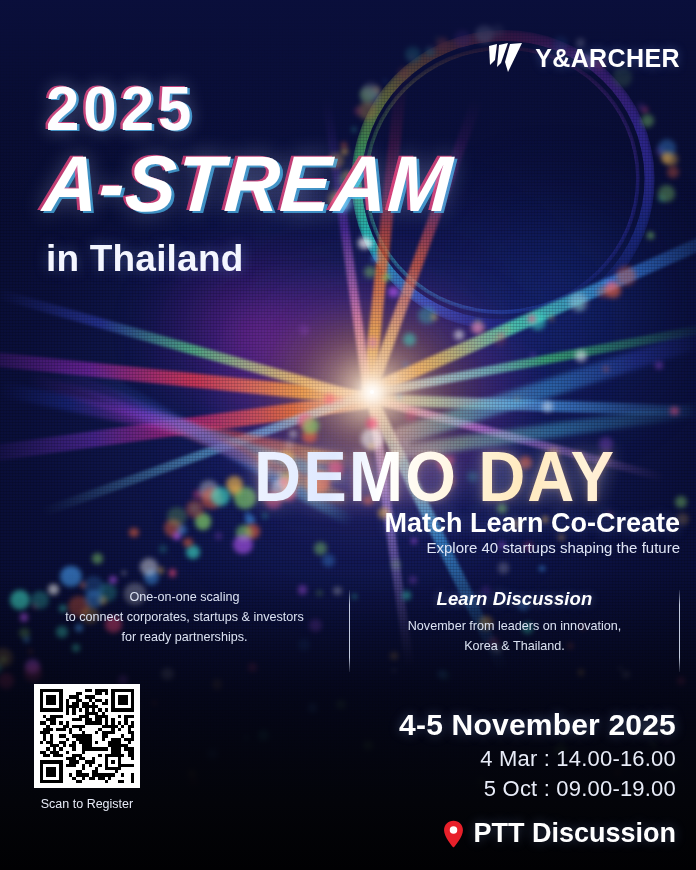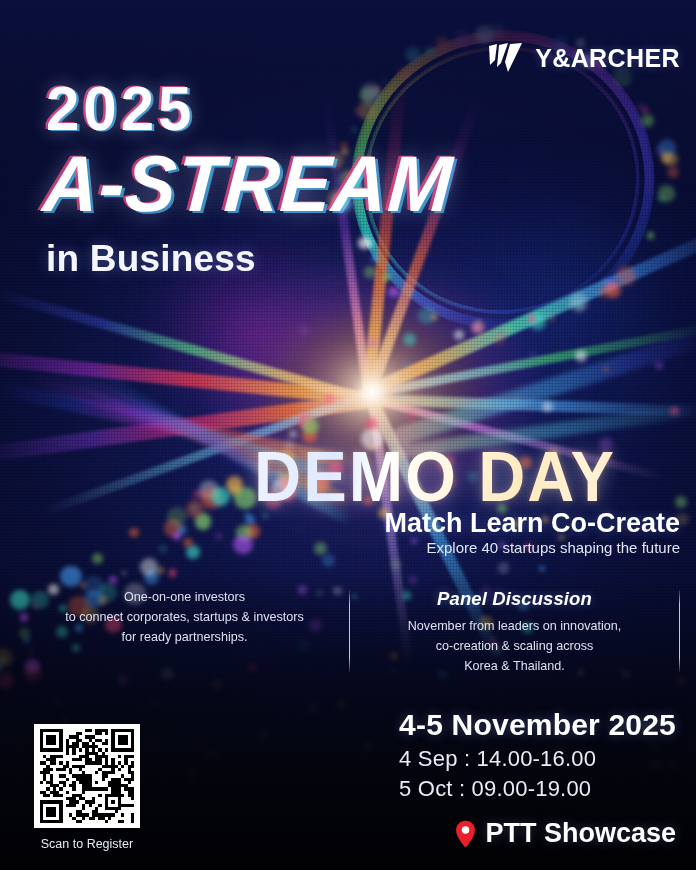--- a/index.html
+++ b/index.html
@@ -274,33 +274,33 @@
     font-family:"Liberation Sans", sans-serif;
     letter-spacing:.1px; margin-bottom:7px;
     text-shadow:0 0 10px rgba(150,180,255,.4);
   }
   .col-line{
     font-size:12.6px; color:#dbe2f2; line-height:1.58;
     font-family:"Liberation Sans", sans-serif;
   }
 
   
-  .qr-wrap{ position:absolute; left:34px; top:684px;margin-top:40px; }
+  .qr-wrap{ position:absolute; left:34px; top:684px; }
   .qr{
     width:106px; height:104px; background:#ffffff; padding:5px;
     display:block;
   }
   .qr svg{ display:block; width:100%; height:100%; }
   .qr-caption{
     margin-top:9px; width:106px; text-align:center;
     font-size:12.5px; color:#e6eaf6; font-family:"Liberation Sans", sans-serif;
   }
 
   
-  .date-block{ position:absolute; right:20px; top:708px; }
+  .date-block{ position:absolute; right:20px; top:708px; text-align:right; }
   .date-main{
     font-size:30px; font-weight:700; color:#ffffff; letter-spacing:.2px;
     font-family:"Liberation Sans", sans-serif;
     text-shadow:0 0 12px rgba(150,180,255,.35);
   }
   .date-line{
     margin-top:4px; font-size:22px; color:#e8ecf8; font-weight:400;
     font-family:"Liberation Sans", sans-serif;
     letter-spacing:.2px;
   }
@@ -611,61 +611,60 @@
         <path d="M1 3 L9 1 L7 17 L2 22 Z" fill="#ffffff"></path>
         <path d="M11 2 L20 0 L13 20 L9 24 Z" fill="#ffffff"></path>
         <path d="M22 1 L34 0 L20 29 L17 19 Z" fill="#ffffff"></path>
       </svg>
       <div class="logo-text">Y&amp;ARCHER</div>
     </div>
 
     <div class="title-block">
       <div class="t-2025">2025</div>
       <div class="t-astream">A-STREAM</div>
-      <div class="t-thailand">in Business</div>
+      <div class="t-thailand">in Thailand</div>
     </div>
 
     <div class="demo-day">DEMO DAY</div>
     <div class="tagline">Match Learn Co-Create</div>
     <div class="subtagline">Explore 40 startups shaping the future</div>
 
     <div class="cols">
       <div class="col">
-        <div class="col-line">One-on-one investors</div>
+        <div class="col-line">One-on-one scaling</div>
         <div class="col-line">to connect corporates, startups &amp; investors</div>
         <div class="col-line">for ready partnerships.</div>
       </div>
       <div class="col-sep"></div>
       <div class="col">
-        <div class="col-title">Panel Discussion</div>
+        <div class="col-title">Learn Discussion</div>
         <div class="col-line">November from leaders on innovation,</div>
-        <div class="col-line">co-creation &amp; scaling across</div>
         <div class="col-line">Korea &amp; Thailand.</div>
       </div>
       <div class="col-sep"></div>
     </div>
 
     <div class="qr-wrap">
       <div class="qr">
         <svg id="qr-svg" viewBox="0 0 29 29" shape-rendering="crispEdges">
             <rect width="29" height="29" fill="#ffffff"></rect>
             <path d="M0 0h1v1h-1zM1 0h1v1h-1zM2 0h1v1h-1zM3 0h1v1h-1zM4 0h1v1h-1zM5 0h1v1h-1zM6 0h1v1h-1zM14 0h1v1h-1zM15 0h1v1h-1zM17 0h1v1h-1zM18 0h1v1h-1zM19 0h1v1h-1zM20 0h1v1h-1zM22 0h1v1h-1zM23 0h1v1h-1zM24 0h1v1h-1zM25 0h1v1h-1zM26 0h1v1h-1zM27 0h1v1h-1zM28 0h1v1h-1zM0 1h1v1h-1zM6 1h1v1h-1zM11 1h1v1h-1zM12 1h1v1h-1zM17 1h1v1h-1zM18 1h1v1h-1zM20 1h1v1h-1zM22 1h1v1h-1zM28 1h1v1h-1zM0 2h1v1h-1zM2 2h1v1h-1zM3 2h1v1h-1zM4 2h1v1h-1zM6 2h1v1h-1zM9 2h1v1h-1zM10 2h1v1h-1zM11 2h1v1h-1zM14 2h1v1h-1zM15 2h1v1h-1zM16 2h1v1h-1zM22 2h1v1h-1zM24 2h1v1h-1zM25 2h1v1h-1zM26 2h1v1h-1zM28 2h1v1h-1zM0 3h1v1h-1zM2 3h1v1h-1zM3 3h1v1h-1zM4 3h1v1h-1zM6 3h1v1h-1zM8 3h1v1h-1zM11 3h1v1h-1zM12 3h1v1h-1zM15 3h1v1h-1zM17 3h1v1h-1zM18 3h1v1h-1zM20 3h1v1h-1zM22 3h1v1h-1zM24 3h1v1h-1zM25 3h1v1h-1zM26 3h1v1h-1zM28 3h1v1h-1zM0 4h1v1h-1zM2 4h1v1h-1zM3 4h1v1h-1zM4 4h1v1h-1zM6 4h1v1h-1zM8 4h1v1h-1zM10 4h1v1h-1zM11 4h1v1h-1zM13 4h1v1h-1zM14 4h1v1h-1zM16 4h1v1h-1zM19 4h1v1h-1zM20 4h1v1h-1zM22 4h1v1h-1zM24 4h1v1h-1zM25 4h1v1h-1zM26 4h1v1h-1zM28 4h1v1h-1zM0 5h1v1h-1zM6 5h1v1h-1zM8 5h1v1h-1zM9 5h1v1h-1zM10 5h1v1h-1zM11 5h1v1h-1zM13 5h1v1h-1zM14 5h1v1h-1zM15 5h1v1h-1zM16 5h1v1h-1zM17 5h1v1h-1zM22 5h1v1h-1zM28 5h1v1h-1zM0 6h1v1h-1zM1 6h1v1h-1zM2 6h1v1h-1zM3 6h1v1h-1zM4 6h1v1h-1zM5 6h1v1h-1zM6 6h1v1h-1zM8 6h1v1h-1zM10 6h1v1h-1zM12 6h1v1h-1zM14 6h1v1h-1zM16 6h1v1h-1zM18 6h1v1h-1zM20 6h1v1h-1zM22 6h1v1h-1zM23 6h1v1h-1zM24 6h1v1h-1zM25 6h1v1h-1zM26 6h1v1h-1zM27 6h1v1h-1zM28 6h1v1h-1zM8 7h1v1h-1zM10 7h1v1h-1zM14 7h1v1h-1zM15 7h1v1h-1zM16 7h1v1h-1zM17 7h1v1h-1zM19 7h1v1h-1zM1 8h1v1h-1zM3 8h1v1h-1zM4 8h1v1h-1zM5 8h1v1h-1zM6 8h1v1h-1zM12 8h1v1h-1zM13 8h1v1h-1zM14 8h1v1h-1zM17 8h1v1h-1zM18 8h1v1h-1zM19 8h1v1h-1zM20 8h1v1h-1zM24 8h1v1h-1zM26 8h1v1h-1zM27 8h1v1h-1zM28 8h1v1h-1zM2 9h1v1h-1zM3 9h1v1h-1zM4 9h1v1h-1zM10 9h1v1h-1zM11 9h1v1h-1zM12 9h1v1h-1zM14 9h1v1h-1zM15 9h1v1h-1zM17 9h1v1h-1zM18 9h1v1h-1zM20 9h1v1h-1zM22 9h1v1h-1zM26 9h1v1h-1zM0 10h1v1h-1zM1 10h1v1h-1zM3 10h1v1h-1zM4 10h1v1h-1zM6 10h1v1h-1zM8 10h1v1h-1zM14 10h1v1h-1zM15 10h1v1h-1zM16 10h1v1h-1zM17 10h1v1h-1zM18 10h1v1h-1zM20 10h1v1h-1zM22 10h1v1h-1zM24 10h1v1h-1zM26 10h1v1h-1zM28 10h1v1h-1zM2 11h1v1h-1zM7 11h1v1h-1zM8 11h1v1h-1zM10 11h1v1h-1zM11 11h1v1h-1zM12 11h1v1h-1zM13 11h1v1h-1zM19 11h1v1h-1zM20 11h1v1h-1zM21 11h1v1h-1zM22 11h1v1h-1zM23 11h1v1h-1zM25 11h1v1h-1zM27 11h1v1h-1zM28 11h1v1h-1zM1 12h1v1h-1zM2 12h1v1h-1zM3 12h1v1h-1zM5 12h1v1h-1zM6 12h1v1h-1zM7 12h1v1h-1zM9 12h1v1h-1zM12 12h1v1h-1zM18 12h1v1h-1zM22 12h1v1h-1zM24 12h1v1h-1zM27 12h1v1h-1zM0 13h1v1h-1zM1 13h1v1h-1zM2 13h1v1h-1zM9 13h1v1h-1zM13 13h1v1h-1zM17 13h1v1h-1zM19 13h1v1h-1zM20 13h1v1h-1zM21 13h1v1h-1zM22 13h1v1h-1zM27 13h1v1h-1zM28 13h1v1h-1zM1 14h1v1h-1zM3 14h1v1h-1zM6 14h1v1h-1zM7 14h1v1h-1zM10 14h1v1h-1zM11 14h1v1h-1zM12 14h1v1h-1zM13 14h1v1h-1zM14 14h1v1h-1zM15 14h1v1h-1zM19 14h1v1h-1zM20 14h1v1h-1zM25 14h1v1h-1zM28 14h1v1h-1zM1 15h1v1h-1zM3 15h1v1h-1zM8 15h1v1h-1zM11 15h1v1h-1zM12 15h1v1h-1zM13 15h1v1h-1zM14 15h1v1h-1zM15 15h1v1h-1zM19 15h1v1h-1zM22 15h1v1h-1zM23 15h1v1h-1zM24 15h1v1h-1zM26 15h1v1h-1zM27 15h1v1h-1zM28 15h1v1h-1zM0 16h1v1h-1zM2 16h1v1h-1zM3 16h1v1h-1zM6 16h1v1h-1zM7 16h1v1h-1zM10 16h1v1h-1zM12 16h1v1h-1zM13 16h1v1h-1zM14 16h1v1h-1zM15 16h1v1h-1zM17 16h1v1h-1zM21 16h1v1h-1zM22 16h1v1h-1zM23 16h1v1h-1zM24 16h1v1h-1zM27 16h1v1h-1zM3 17h1v1h-1zM4 17h1v1h-1zM5 17h1v1h-1zM7 17h1v1h-1zM9 17h1v1h-1zM10 17h1v1h-1zM13 17h1v1h-1zM14 17h1v1h-1zM15 17h1v1h-1zM21 17h1v1h-1zM22 17h1v1h-1zM23 17h1v1h-1zM24 17h1v1h-1zM25 17h1v1h-1zM26 17h1v1h-1zM2 18h1v1h-1zM4 18h1v1h-1zM6 18h1v1h-1zM10 18h1v1h-1zM13 18h1v1h-1zM14 18h1v1h-1zM15 18h1v1h-1zM16 18h1v1h-1zM17 18h1v1h-1zM18 18h1v1h-1zM19 18h1v1h-1zM20 18h1v1h-1zM22 18h1v1h-1zM23 18h1v1h-1zM24 18h1v1h-1zM26 18h1v1h-1zM27 18h1v1h-1zM28 18h1v1h-1zM0 19h1v1h-1zM1 19h1v1h-1zM3 19h1v1h-1zM4 19h1v1h-1zM5 19h1v1h-1zM8 19h1v1h-1zM13 19h1v1h-1zM22 19h1v1h-1zM23 19h1v1h-1zM24 19h1v1h-1zM27 19h1v1h-1zM28 19h1v1h-1zM1 20h1v1h-1zM2 20h1v1h-1zM4 20h1v1h-1zM5 20h1v1h-1zM6 20h1v1h-1zM10 20h1v1h-1zM11 20h1v1h-1zM12 20h1v1h-1zM18 20h1v1h-1zM20 20h1v1h-1zM21 20h1v1h-1zM22 20h1v1h-1zM23 20h1v1h-1zM24 20h1v1h-1zM25 20h1v1h-1zM27 20h1v1h-1zM28 20h1v1h-1zM8 21h1v1h-1zM9 21h1v1h-1zM10 21h1v1h-1zM12 21h1v1h-1zM13 21h1v1h-1zM16 21h1v1h-1zM20 21h1v1h-1zM24 21h1v1h-1zM28 21h1v1h-1zM0 22h1v1h-1zM1 22h1v1h-1zM2 22h1v1h-1zM3 22h1v1h-1zM4 22h1v1h-1zM5 22h1v1h-1zM6 22h1v1h-1zM9 22h1v1h-1zM10 22h1v1h-1zM11 22h1v1h-1zM14 22h1v1h-1zM15 22h1v1h-1zM16 22h1v1h-1zM20 22h1v1h-1zM22 22h1v1h-1zM24 22h1v1h-1zM0 23h1v1h-1zM6 23h1v1h-1zM8 23h1v1h-1zM9 23h1v1h-1zM10 23h1v1h-1zM13 23h1v1h-1zM15 23h1v1h-1zM18 23h1v1h-1zM20 23h1v1h-1zM24 23h1v1h-1zM25 23h1v1h-1zM26 23h1v1h-1zM27 23h1v1h-1zM28 23h1v1h-1zM0 24h1v1h-1zM2 24h1v1h-1zM3 24h1v1h-1zM4 24h1v1h-1zM6 24h1v1h-1zM13 24h1v1h-1zM17 24h1v1h-1zM20 24h1v1h-1zM21 24h1v1h-1zM22 24h1v1h-1zM23 24h1v1h-1zM24 24h1v1h-1zM0 25h1v1h-1zM2 25h1v1h-1zM3 25h1v1h-1zM4 25h1v1h-1zM6 25h1v1h-1zM11 25h1v1h-1zM12 25h1v1h-1zM16 25h1v1h-1zM17 25h1v1h-1zM23 25h1v1h-1zM0 26h1v1h-1zM2 26h1v1h-1zM3 26h1v1h-1zM4 26h1v1h-1zM6 26h1v1h-1zM9 26h1v1h-1zM11 26h1v1h-1zM12 26h1v1h-1zM13 26h1v1h-1zM14 26h1v1h-1zM16 26h1v1h-1zM17 26h1v1h-1zM18 26h1v1h-1zM19 26h1v1h-1zM20 26h1v1h-1zM21 26h1v1h-1zM22 26h1v1h-1zM25 26h1v1h-1zM28 26h1v1h-1zM0 27h1v1h-1zM6 27h1v1h-1zM10 27h1v1h-1zM13 27h1v1h-1zM15 27h1v1h-1zM16 27h1v1h-1zM18 27h1v1h-1zM19 27h1v1h-1zM21 27h1v1h-1zM28 27h1v1h-1zM0 28h1v1h-1zM1 28h1v1h-1zM2 28h1v1h-1zM3 28h1v1h-1zM4 28h1v1h-1zM5 28h1v1h-1zM6 28h1v1h-1zM11 28h1v1h-1zM12 28h1v1h-1zM20 28h1v1h-1zM24 28h1v1h-1zM25 28h1v1h-1zM28 28h1v1h-1z" fill="#000000"></path>
           </svg>
       </div>
       <div class="qr-caption">Scan to Register</div>
     </div>
 
     <div class="date-block">
       <div class="date-main">4-5 November 2025</div>
-      <div class="date-line">4 Sep :  14.00-16.00</div>
+      <div class="date-line">4 Mar :  14.00-16.00</div>
       <div class="date-line">5 Oct :  09.00-19.00</div>
     </div>
 
     <div class="venue">
       <svg class="pin" viewBox="0 0 24 32">
         <path d="M12 0.8C5.9 0.8 1.2 5.5 1.2 11.6c0 7.6 9.2 18.2 10.2 19.3.3.4.9.4 1.2 0 1-1.1 10.2-11.7 10.2-19.3C22.8 5.5 18.1.8 12 .8z" fill="#e8202a"></path>
         <circle cx="12" cy="11.3" r="4.3" fill="#ffffff"></circle>
       </svg>
-      <div class="venue-text">PTT Showcase</div>
+      <div class="venue-text">PTT Discussion</div>
     </div>
 
   </div>
 </div>
 
 </body></html>

